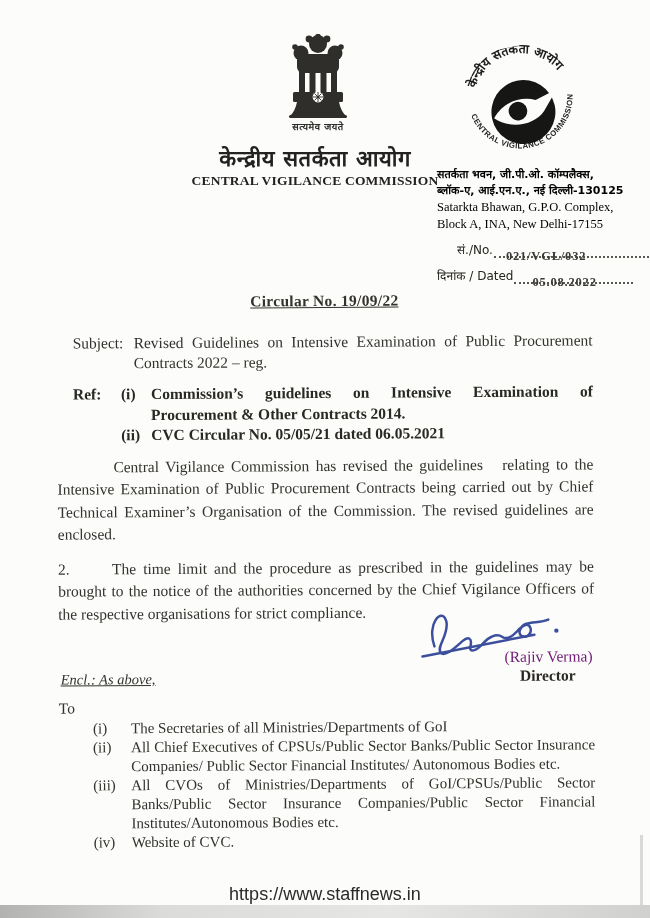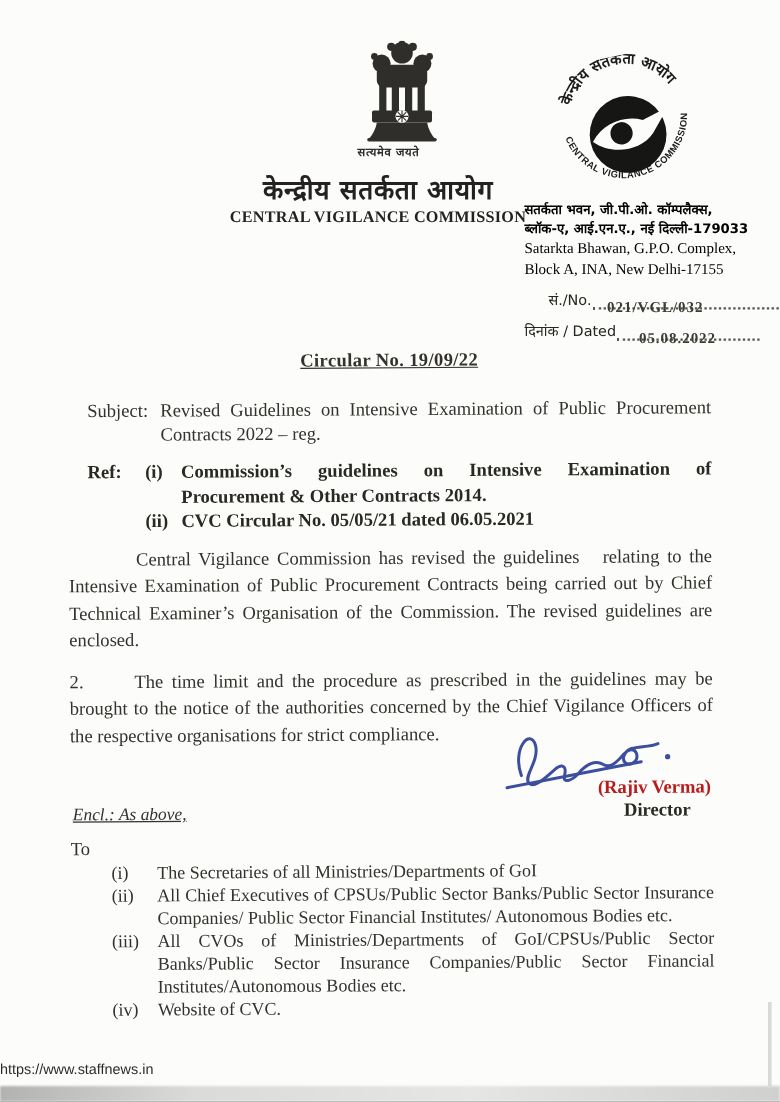--- a/index.html
+++ b/index.html
@@ -4,21 +4,21 @@
 <style>
   html,body{margin:0;padding:0;background:#888;}
   .page{
     position:relative;width:650px;height:918px;margin:0 auto;
     background:#fcfcfa;overflow:hidden;
     font-family:"Liberation Serif", serif;color:#33322e;
   }
   .hi{font-family:"DejaVu Sans", sans-serif;}
 
   
-  .emblem{position:absolute;left:298px;top:34px;width:74px;}
+  .emblem{position:absolute;left:281px;top:34px;width:74px;text-align:center;}
   .emblem svg{display:block;margin:0 auto;}
   .motto{font-size:9.5px;font-weight:bold;color:#2d2c29;margin-top:1px;letter-spacing:0.5px;}
 
   .org-titles{position:absolute;left:140px;top:142px;width:350px;text-align:center;color:#232220;}
   .org-hi{font-size:22px;font-weight:bold;letter-spacing:0.5px;}
   .org-en{font-size:13.5px;font-weight:bold;margin-top:1px;letter-spacing:0.2px;}
 
   .cvc-logo{position:absolute;left:459px;top:46px;width:128px;height:128px;transform:rotate(-12deg);}
 
   .addr{position:absolute;left:437px;top:167px;width:206px;color:#000000;}
@@ -44,33 +44,33 @@
   .ref-item{display:flex;}
   .ref-num{width:30px;flex:none;}
   .ref-text{flex:1;text-align:justify;}
 
   .para{text-align:justify;line-height:22.5px;margin:0 0 12px 0;}
   .para1{text-indent:56px;margin-top:10px;}
   .p2num{display:inline-block;width:54px;}
 
   .sig-area{position:relative;height:59px;}
   .sig-svg{position:absolute;right:28px;top:-34px;}
-  .sig-name{position:absolute;right:2px;top:13px;font-weight:bold;color:#b91c1c;}
+  .sig-name{position:absolute;right:2px;top:13px;font-weight:normal;color:#701a75;}
   .sig-title{position:absolute;right:19px;top:32px;font-weight:bold;color:#292823;margin-left:32px;}
   .encl{position:absolute;left:2px;top:34px;font-style:italic;text-decoration:underline;font-size:14.5px;}
 
   .to-label{line-height:20px;margin-top:2px;}
   .to-list{margin-top:1px;}
   .to-item{display:flex;line-height:19px;font-size:15px;}
   .to-num{width:72px;flex:none;padding-left:34px;box-sizing:border-box;}
   .to-text{flex:1;text-align:justify;}
 
   
-  .footer{position:absolute;left:0;right:0;top:884px;text-align:left;
-    font-family:"Liberation Sans", sans-serif;font-size:12px;color:#2b2b2b;}
+  .footer{position:absolute;left:0;right:0;top:884px;text-align:center;
+    font-family:"Liberation Sans", sans-serif;font-size:18px;color:#2b2b2b;}
   .scan-bottom{position:absolute;left:0;right:0;bottom:0;height:13px;
     background:linear-gradient(90deg,#b2b2b0,#dbdbd9 25%,#e6e6e4 60%,#d0d0ce);
     filter:blur(0.7px);}
   .scan-streak{position:absolute;right:7px;bottom:13px;width:3px;height:70px;background:#c6c6c4;opacity:0.65;}
 </style>
 </head>
 <body>
 
 <div class="page">
 
@@ -124,21 +124,21 @@
         <textPath href="#cvcBot" startOffset="50%" text-anchor="middle">CENTRAL VIGILANCE COMMISSION</textPath>
       </text>
       <circle cx="62" cy="64" r="31" fill="#161614"></circle>
       <path d="M33,64 C44,51 62,48 76,55 L98,49 L82,67 C70,79 46,78 33,64 Z" fill="#fcfcfa"></path>
       <circle cx="57" cy="62" r="9" fill="#161614"></circle>
     </svg>
   </div>
 
   <div class="addr">
     <div class="addr-hi hi">सतर्कता भवन, जी.पी.ओ. कॉम्पलैक्स,</div>
-    <div class="addr-hi hi">ब्लॉक-ए, आई.एन.ए., नई दिल्ली-179033</div>
+    <div class="addr-hi hi">ब्लॉक-ए, आई.एन.ए., नई दिल्ली-130125</div>
     <div class="addr-en">Satarkta Bhawan, G.P.O. Complex,</div>
     <div class="addr-en">Block A, INA, New Delhi-17155</div>
   </div>
 
   <div class="ref-line" style="top:241px;margin-left:20px;">
     <span class="lbl hi">सं./No.</span>
     <span class="dots">
       <span class="typed">021/VGL/032</span>
     </span>
   </div>

